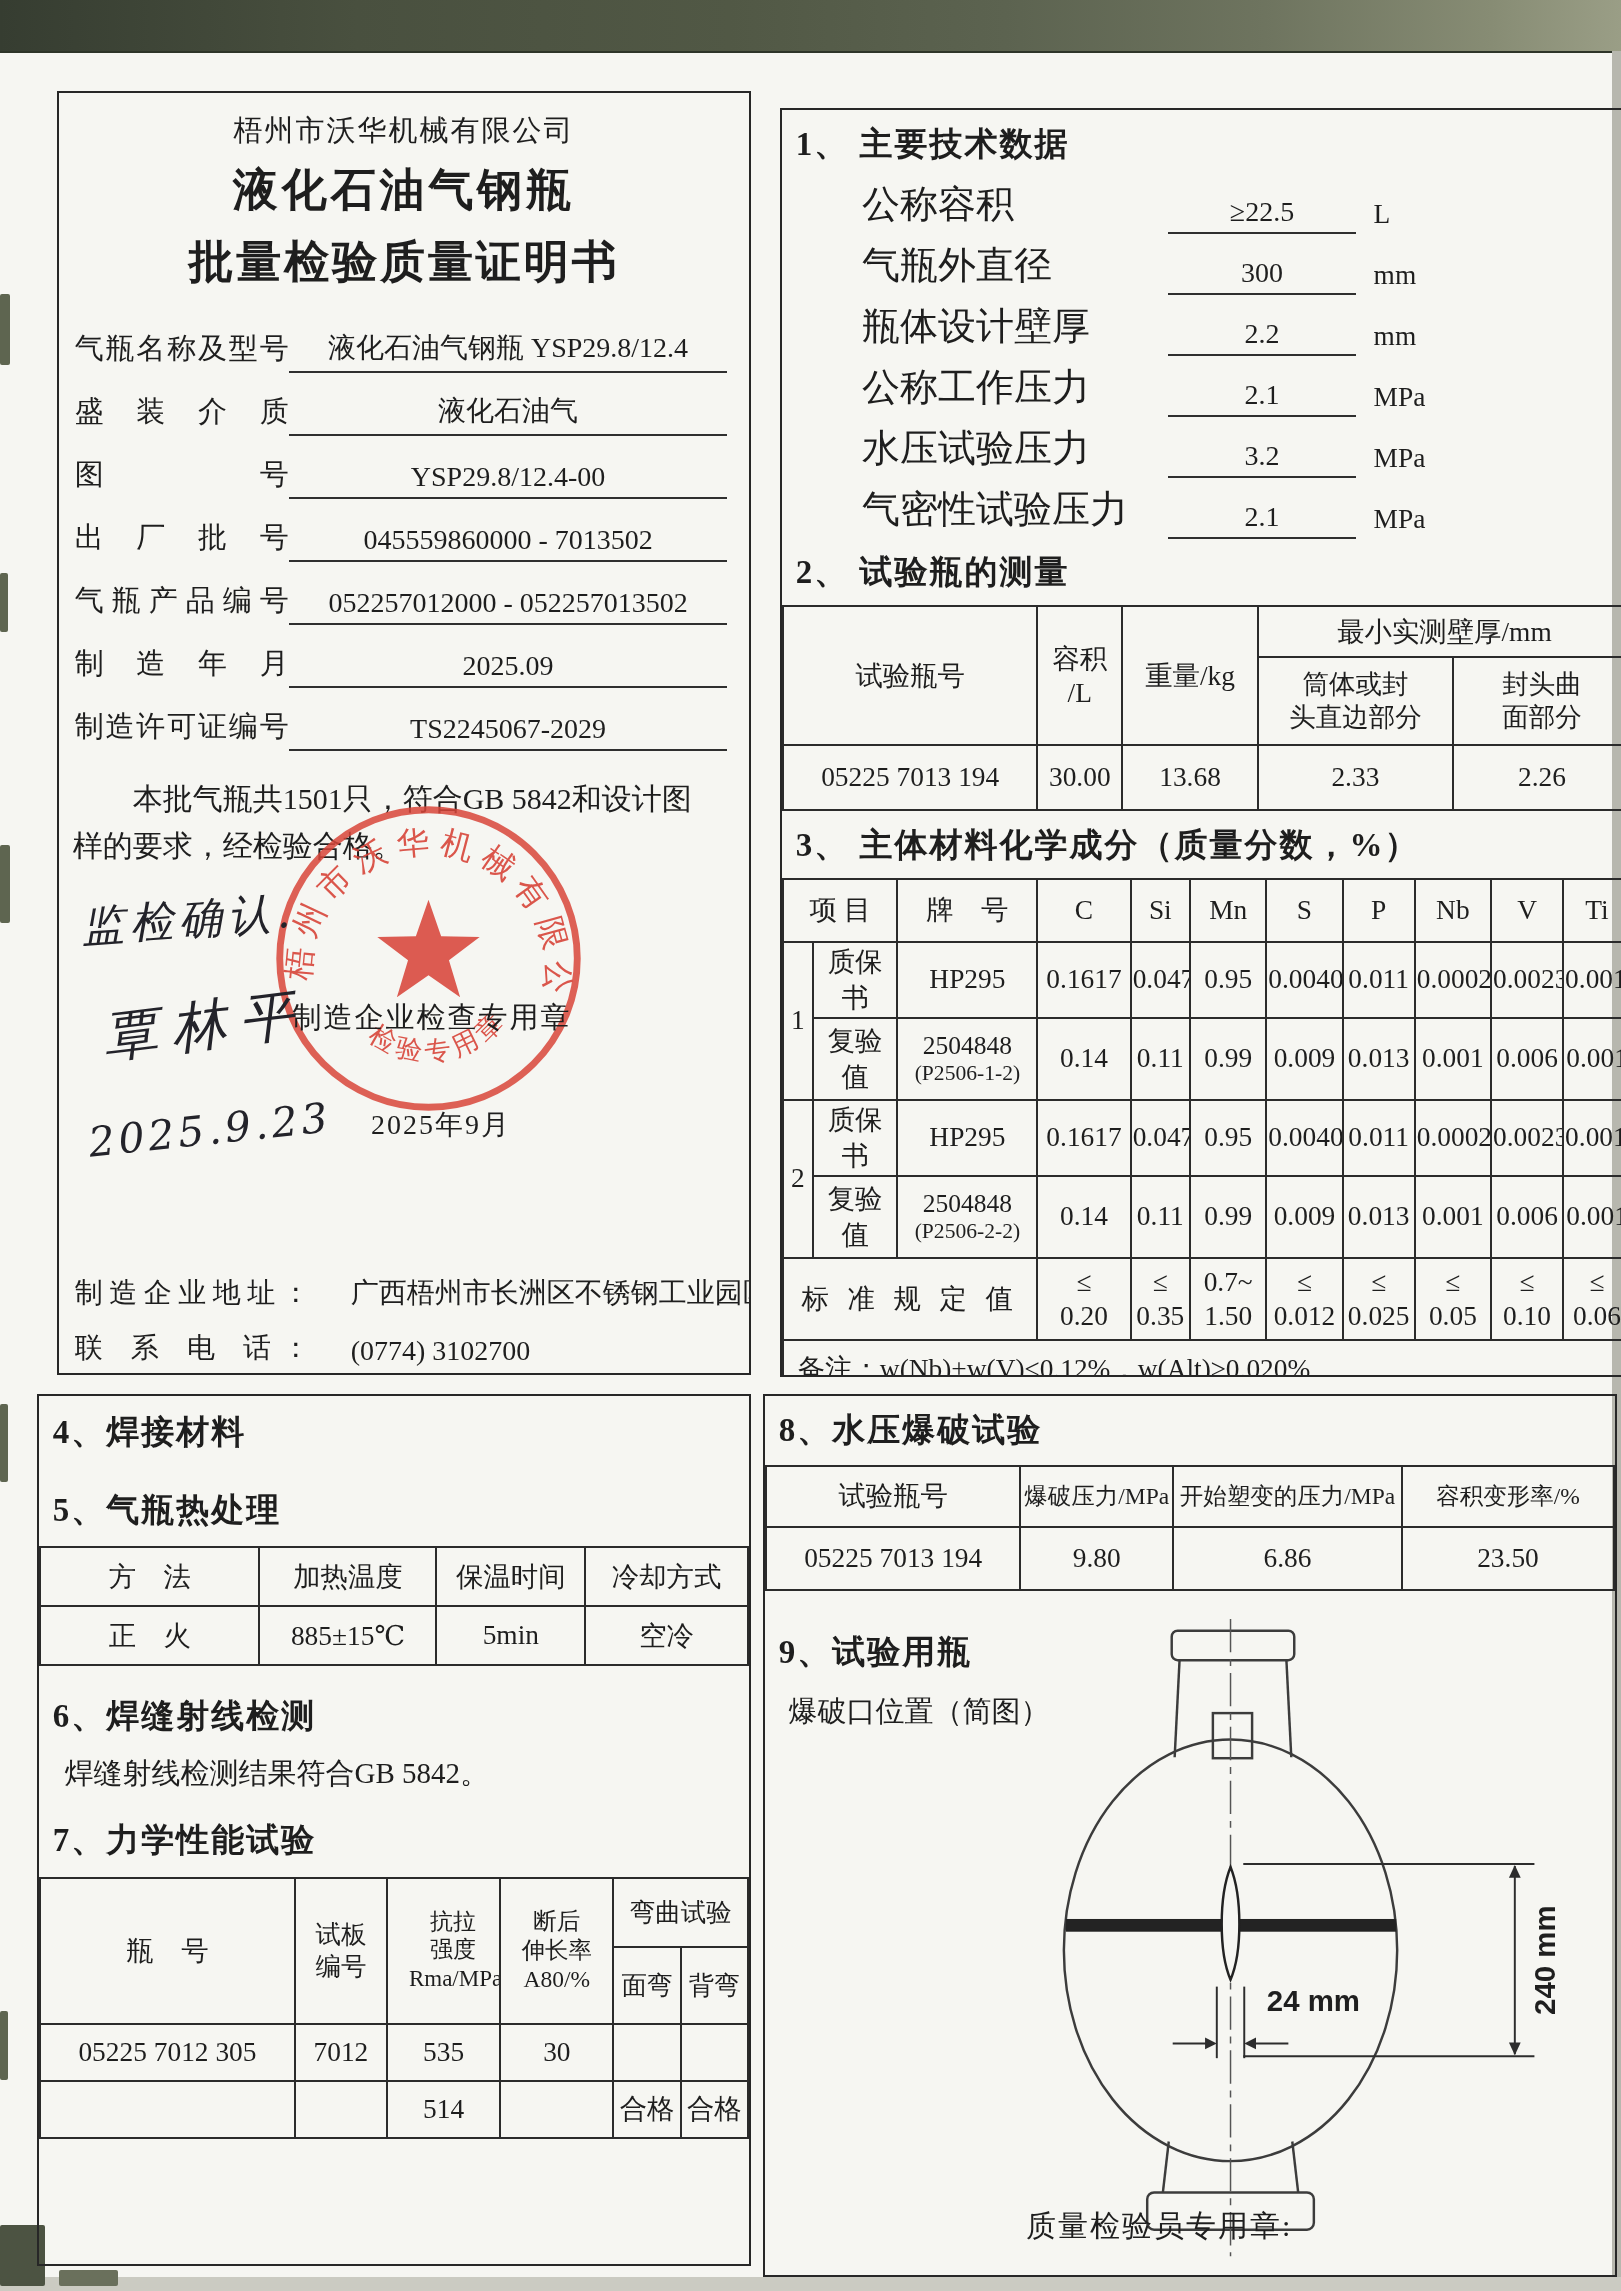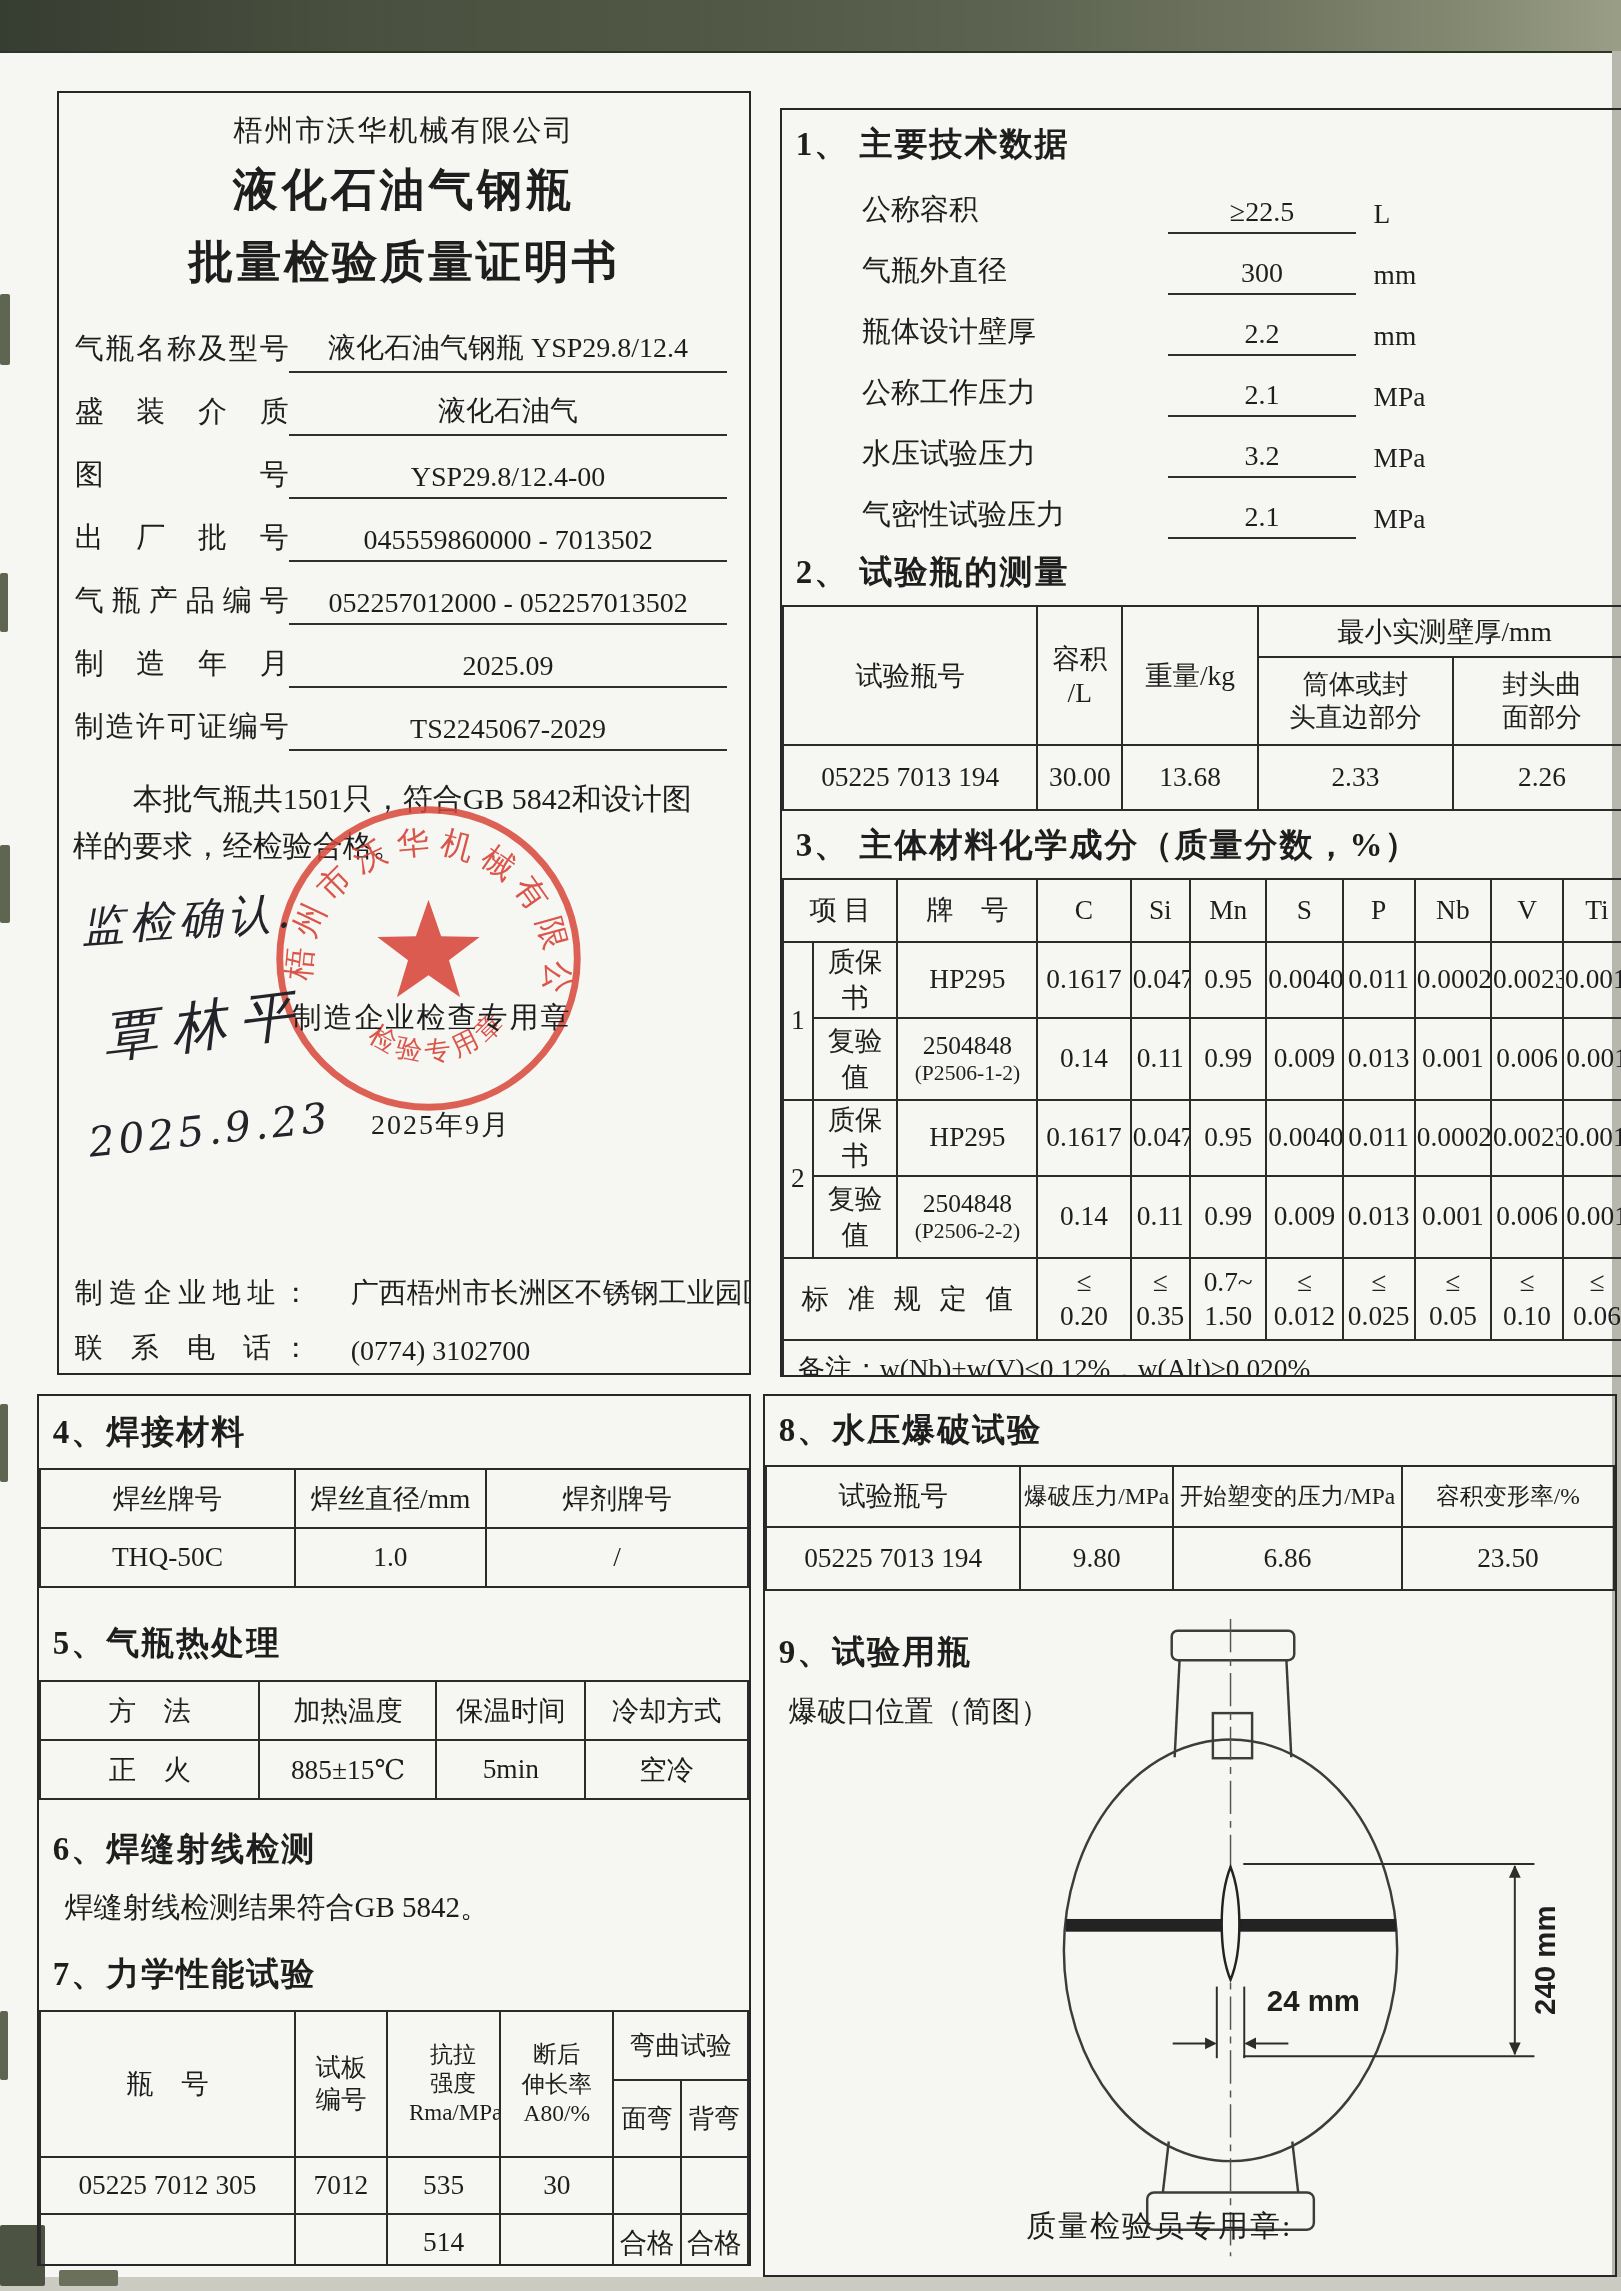--- a/index.html
+++ b/index.html
@@ -51,21 +51,21 @@
   .pre{white-space:pre-line;line-height:1.25;}
   .sm{font-size:21.6px;}
   .vs{font-size:19.6px;}
   .vm{font-size:22.5px;}
   .vl{font-size:28px;}
 
   
   #box-tr .sec-title{margin-top:11.8px;}
   .s1rows{margin-top:5.9px;}
   .s1row{display:flex;align-items:flex-end;height:61px;padding-left:80px;}
-  .s1label{flex:0 0 306px;font-size:29px;white-space:nowrap;padding-bottom:3.9px;}
+  .s1label{flex:0 0 306px;font-size:38px;white-space:nowrap;padding-bottom:3.9px;}
   .s1value{flex:0 0 188px;border-bottom:2px solid #2f2f2f;text-align:center;font-size:28px;padding-bottom:3.9px;}
   .s1unit{flex:0 0 88px;font-size:27.4px;margin-left:17.6px;padding-bottom:3.9px;}
   #t2{margin-top:9.8px;}
   #t2 .hr1 td{height:45px;}
   #t2 .hr2 td{height:82px;font-size:26.5px;}
   #t2 .dr td{height:59px;}
   #t3{margin-top:9.8px;}
   #t3 td{padding:1px;}
   .h62{height:59px;} .h54{height:51px;border-radius:16px;} .h82{height:78px;}
   .stdcell{line-height:1.25;font-size:25.5px;}
@@ -370,39 +370,20 @@
       </tr>
       <tr>
         <td colspan="11" class="notecell">备注：w(Nb)+w(V)≤0.12%，w(Alt)≥0.020%。</td>
       </tr>
     </tbody>
       </table>
   </div>
 
   <div class="box" id="box-bl">
     <div class="sec-title">4、焊接材料</div>
-    <table class="t" id="t4">
-      <colgroup>
-          <col style="width:36%">
-          <col style="width:27%">
-          <col style="width:37%">
-        </colgroup>
-      <tbody>
-          <tr>
-        <td>焊丝牌号</td>
-        <td>焊丝直径/mm</td>
-        <td>焊剂牌号</td>
-      </tr>
-      <tr>
-        <td>THQ-50C</td>
-        <td>1.0</td>
-        <td>/</td>
-      </tr>
-    </tbody>
-      </table>
 
     <div class="sec-title" style="margin-top:33px;">5、气瓶热处理</div>
     <table class="t" id="t5">
       <colgroup>
           <col style="width:31%">
           <col style="width:25%">
           <col style="width:21%">
           <col style="width:23%">
         </colgroup>
       <tbody>

